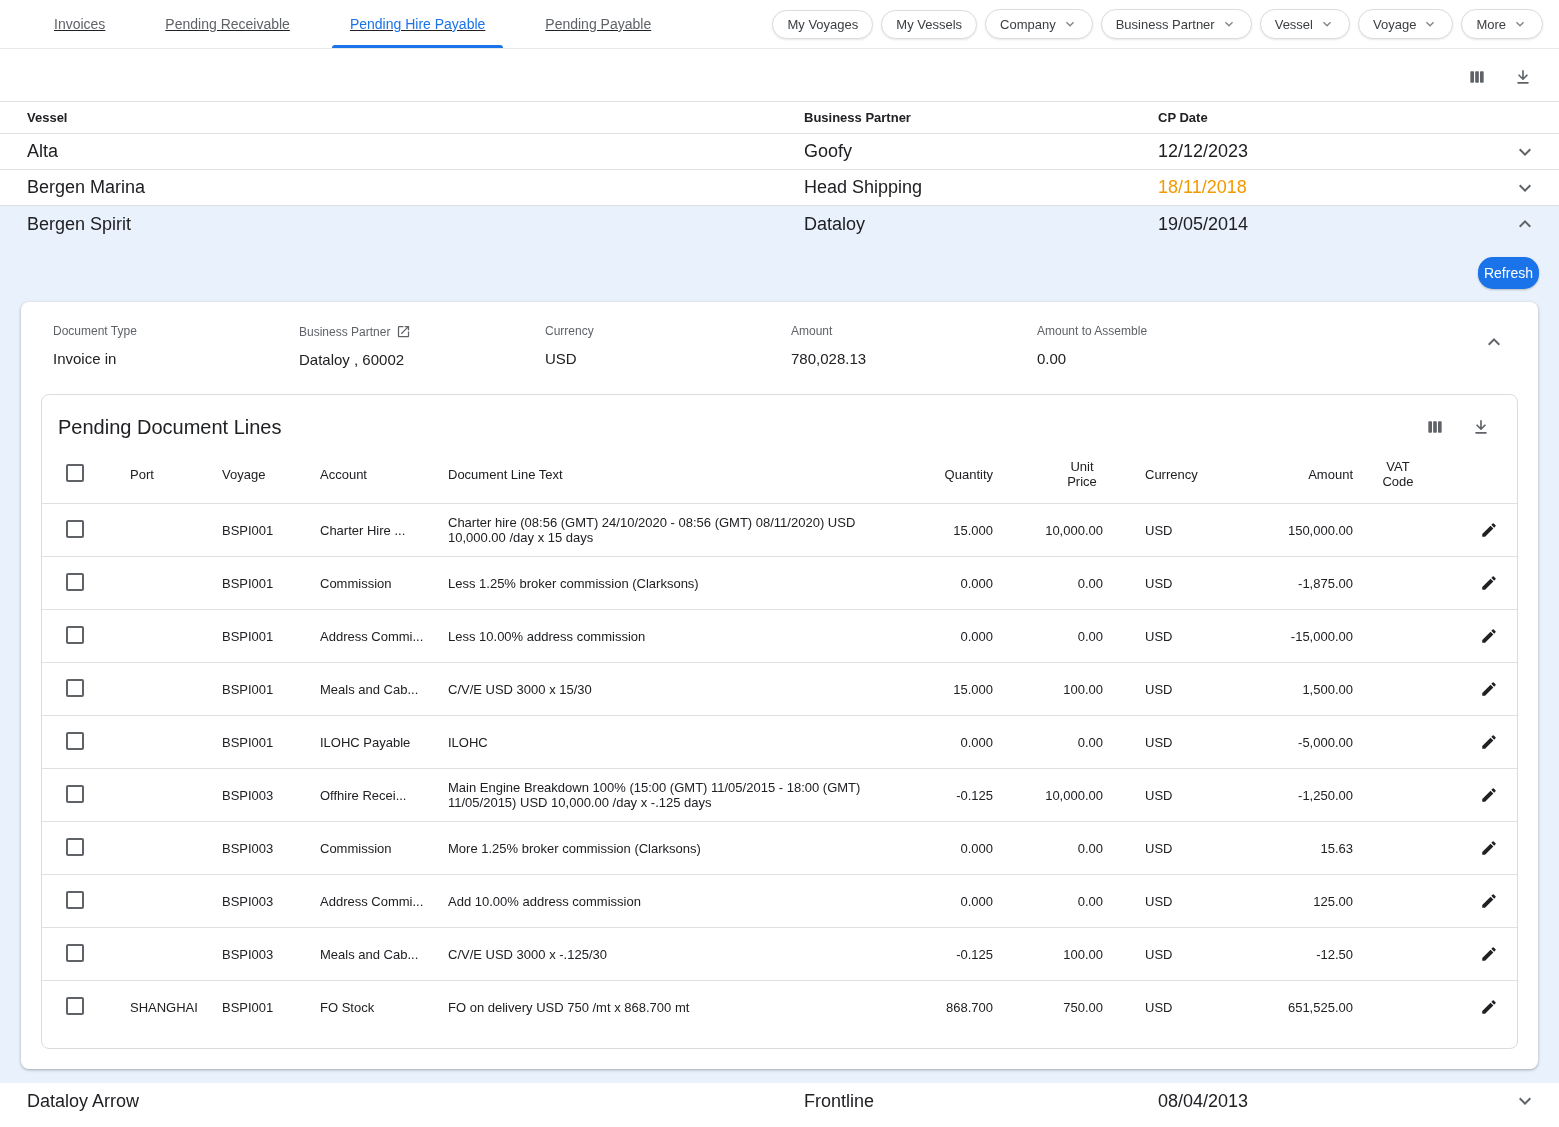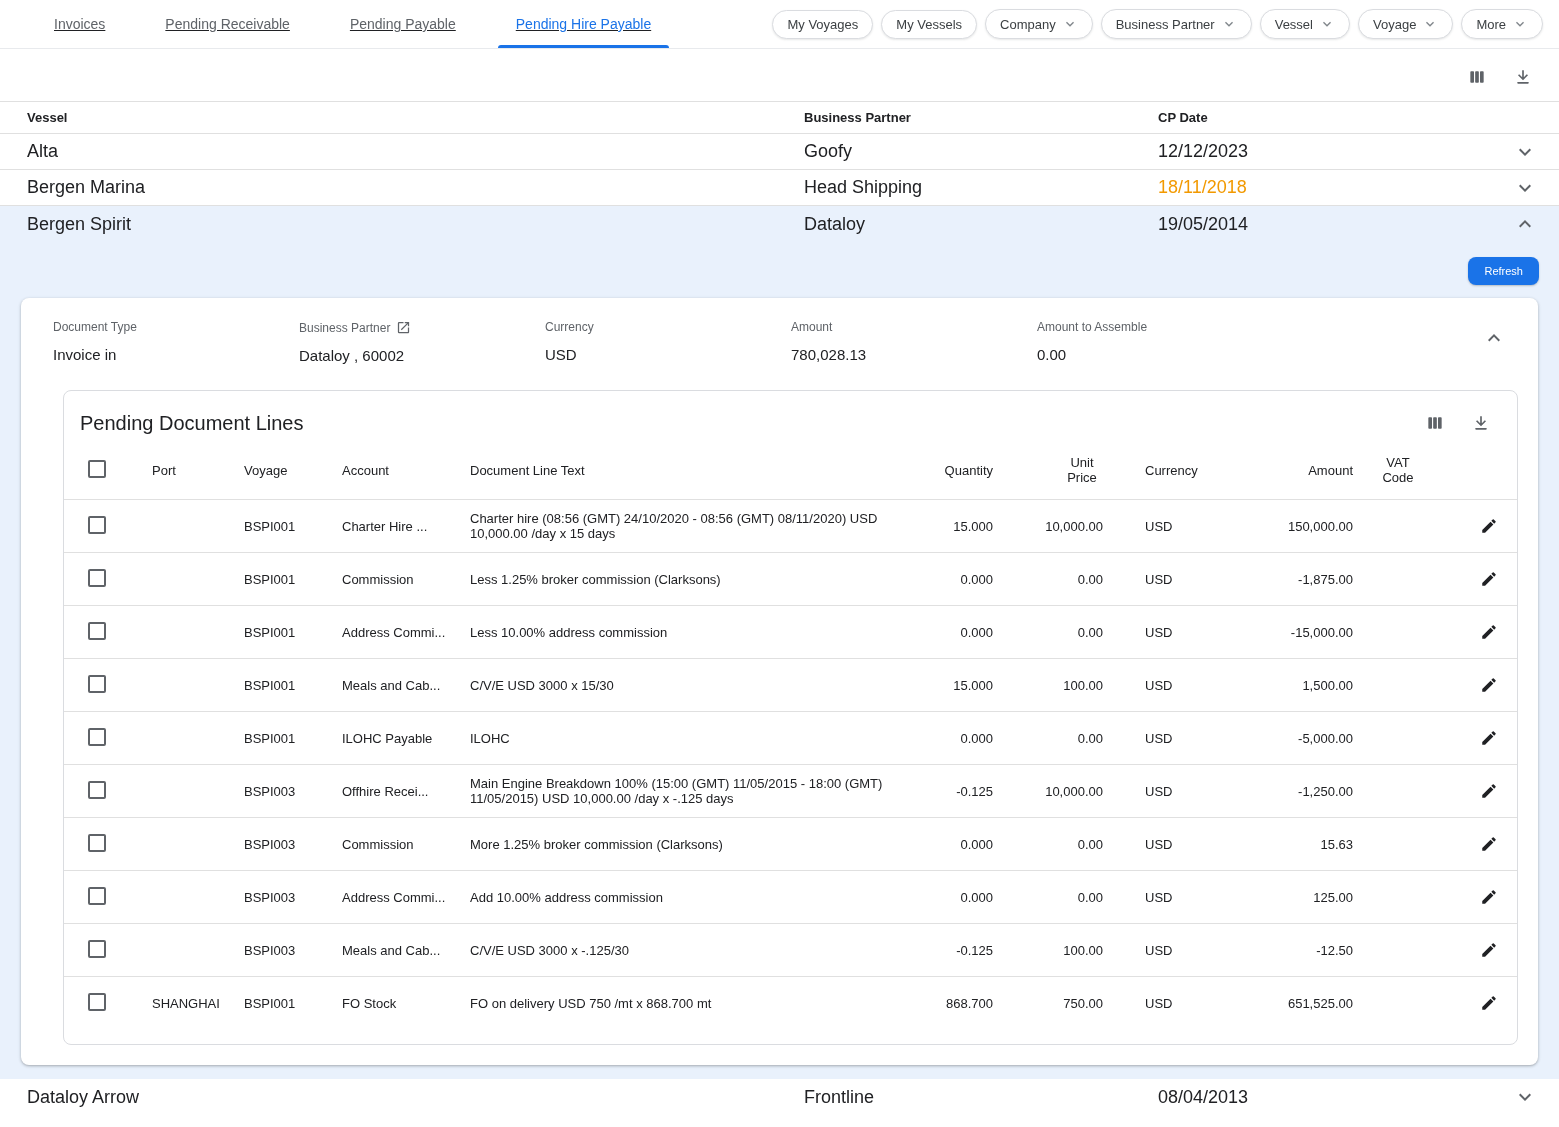--- a/index.html
+++ b/index.html
@@ -63,40 +63,40 @@
   .vrow { height: 36px; font-size: 18px; cursor: pointer; background: #fff; }
   .vrow .vchev { justify-self: end; padding-right: 22px; line-height: 0; }
   .vrow.warn .cp-date { color: var(--warn_date); }
   .vrow.expanded { background: var(--expanded_bg); border-bottom: none; }
   .vrow.expanded .chevron svg { transform: rotate(180deg); }
 
   
   .expanded-area { background: var(--expanded_bg); padding-bottom: 14px; }
   .refresh-row { display: flex; justify-content: flex-end; padding: 15px 20px 13px; }
   .refresh-btn {
-    background: var(--accent); color: #fff; border: none; border-radius: 8px;
-    font-size: 11px; font-family: inherit; padding: 8px 16px; cursor: pointer;
+    background: var(--accent); color: #fff; border: none; border-radius: 15px;
+    font-size: 14px; font-family: inherit; padding: 8px 6px; cursor: pointer;
     box-shadow: 0 1px 2px rgba(60,64,67,.3);
   }
   .doc-card {
     margin: 0 21px; background: #fff; border-radius: 8px;
     padding: 14px 20px 20px;
     box-shadow: 0 1px 2px rgba(60,64,67,.25), 0 1px 3px 1px rgba(60,64,67,.12);
   }
   .doc-summary { display: flex; align-items: flex-start; padding: 8px 6px 4px 12px; }
   .field { width: 246px; }
   .flabel-row { display: flex; align-items: center; gap: 6px; }
   .flabel { font-size: 12px; color: var(--muted); }
   .field .ext { display: none; line-height: 0; background: none; border: none; cursor: pointer; padding: 0; }
   .field.link .ext { display: inline-block; }
   .fvalue { font-size: 15px; color: var(--text); margin-top: 12px; }
   .collapse-btn { margin-left: auto; background: none; border: none; cursor: pointer; padding: 6px; line-height: 0; }
 
   
-  .plines-card { margin-top: 22px; border: 1px solid #dadce0; border-radius: 8px; overflow: hidden; padding-bottom: 14px; margin-left: 22px; }
+  .plines-card { margin-top: 22px; border: 1px solid #dadce0; border-radius: 8px; overflow: hidden; padding-bottom: 14px; }
   .plines-head { display: flex; align-items: center; justify-content: space-between; padding: 20px 24px 6px 16px; }
   .plines-title { font-size: 20px; font-weight: 400; color: var(--text); }
   .plines-icons { display: flex; gap: 22px; }
 
   table.plines { width: 100%; border-collapse: collapse; font-size: 13px; }
   .plines th {
     font-weight: 400; font-size: 13px; color: var(--text);
     padding: 14px 12px; text-align: left; vertical-align: middle;
   }
   .plines td { padding: 10px 12px; border-top: 1px solid var(--border); vertical-align: middle; height: 53px; }
@@ -123,26 +123,26 @@
 <header class="topnav">
   <nav class="tabs">
   <button class="tab">
     <span>Invoices</span>
   </button>
 
   <button class="tab">
     <span>Pending Receivable</span>
   </button>
 
+  <button class="tab active">
+    <span>Pending Hire Payable</span>
+  </button>
+
   <button class="tab">
     <span>Pending Payable</span>
-  </button>
-
-  <button class="tab active">
-    <span>Pending Hire Payable</span>
   </button>
 </nav>
   <div class="pills">
   <button class="pill">
     <span>My Voyages</span>
 
   </button>
 
   <button class="pill">
     <span>My Vessels</span>

